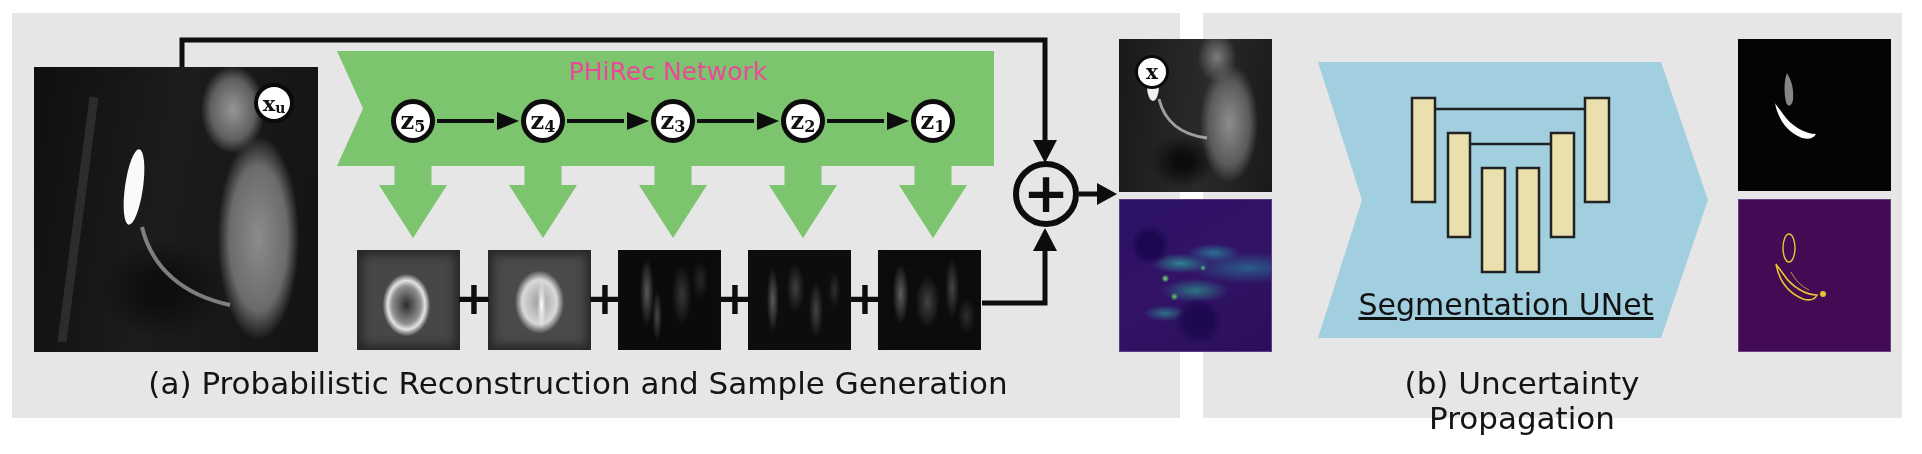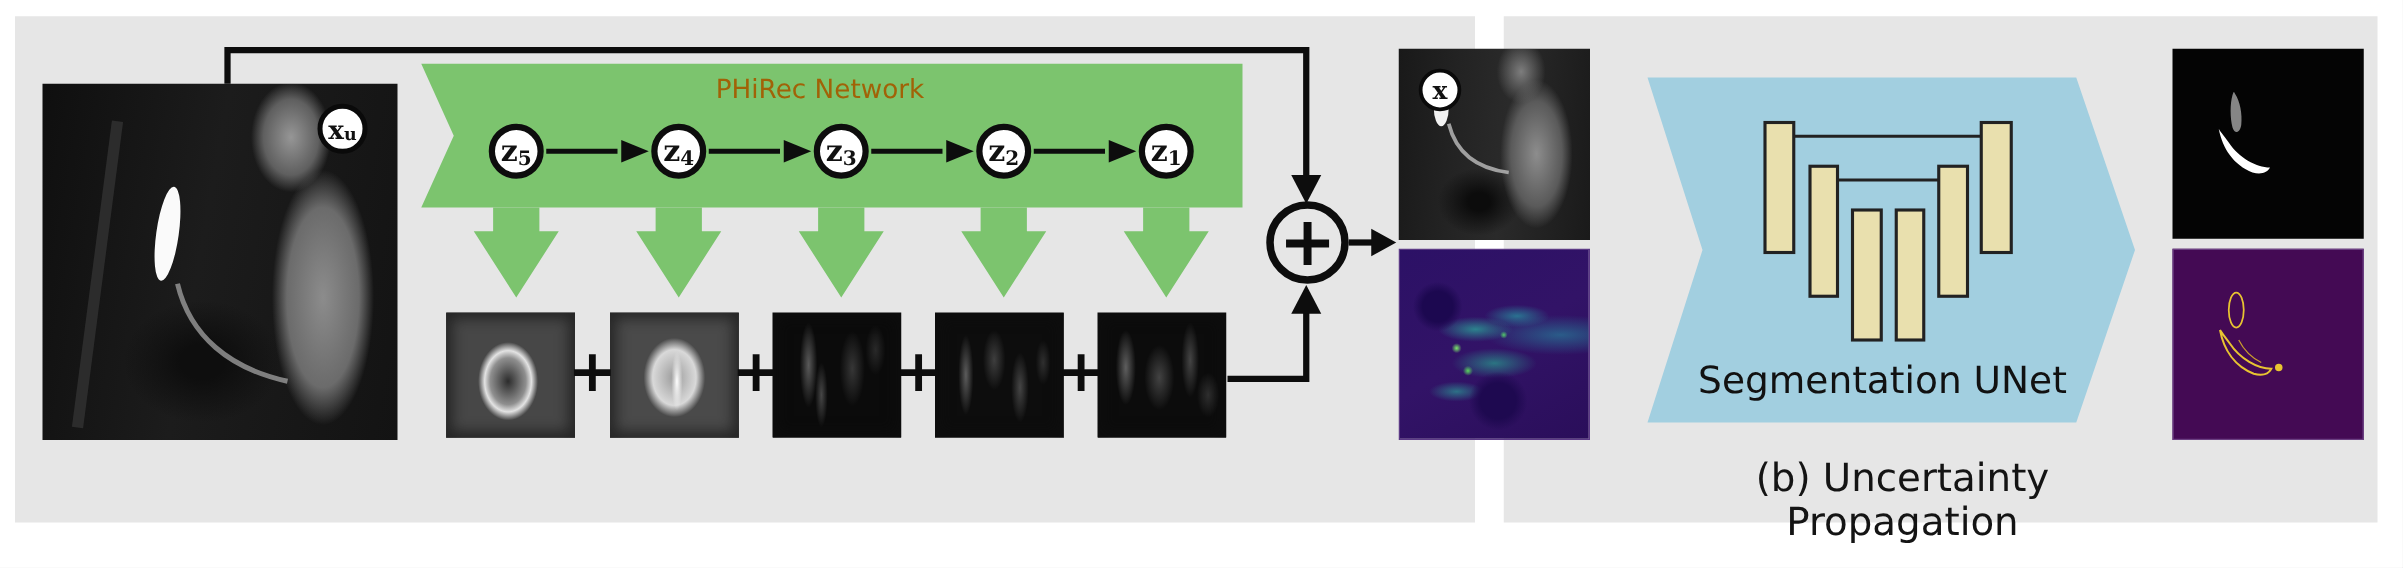--- a/index.html
+++ b/index.html
@@ -6,27 +6,27 @@
   .canvas{
     position:relative;width:1922px;height:454px;background:#ffffff;
     font-family:"DejaVu Sans", sans-serif;color:#111;overflow:hidden;
   }
   .panel{position:absolute;top:13px;height:405px;background:var(--panel-gray,#e6e6e6);}
   .panel-a{left:12px;width:1168px;}
   .panel-b{left:1203px;width:699px;}
   svg.overlay{position:absolute;left:0;top:0;pointer-events:none;}
 
   
-  .banner-title{position:absolute;left:406px;top:55px;width:500px;text-align:center;
-    font-size:21px;line-height:33px;color:#a16207;}
+  .banner-title{position:absolute;left:418px;top:55px;width:500px;text-align:center;
+    font-size:25px;line-height:33px;color:#ec4899;}
   .caption{position:absolute;font-size:31px;line-height:35px;text-align:center;color:#141414;}
   .caption-a{left:128px;top:366px;width:900px;}
   .caption-b{left:1312px;top:366px;width:420px;}
   .unet-label{position:absolute;left:1356px;top:287px;width:300px;text-align:center;
-    font-size:30px;color:#111;}
+    font-size:30px;color:#111;text-decoration:underline;}
 
   
   .znode{position:absolute;top:99px;width:44px;height:44px;box-sizing:border-box;
     border:5px solid #0d0d0d;border-radius:50%;background:#fff;
     display:flex;align-items:center;justify-content:center;
     font-family:"DejaVu Serif", serif;font-weight:bold;font-size:24px;line-height:1;}
   .znode sub{font-size:16px;transform:translateY(6px);margin-left:0px;}
 
   
   .badge{position:absolute;box-sizing:border-box;background:#fff;border:4px solid #0a0a0a;
@@ -213,20 +213,21 @@
       <ellipse cx="34" cy="47" rx="6" ry="15" style="fill:#f2f2f2;"></ellipse>
       <path d="M40,60 C46,84 64,96 88,99" style="stroke:#b5b5b5;stroke-width:3;fill:none;opacity:.85;"></path>
     </svg>
   </div>
   <div class="badge badge-x">
     <span>x</span>
   </div>
 
   <div class="art umap"></div>
 
+  <div class="caption caption-a">(a) Probabilistic Reconstruction and Sample Generation</div>
 
   <div class="unet-label">Segmentation UNet</div>
 
   <div class="art seg">
     <svg width="153" height="152" viewBox="0 0 153 152">
       <path d="M50,36 C54,42 56,52 55,61 C54,67 50,69 48,63 C46,55 46,44 48,37 C49,34 49,34 50,36 Z" style="fill:#858585;"></path>
       <path d="M37,64 C40,80 49,93 64,99 C71,101 76,99 78,95 C67,95 53,87 45,75 C40,68 38,66 37,64 Z" style="fill:#ffffff;"></path>
     </svg>
   </div>
 

